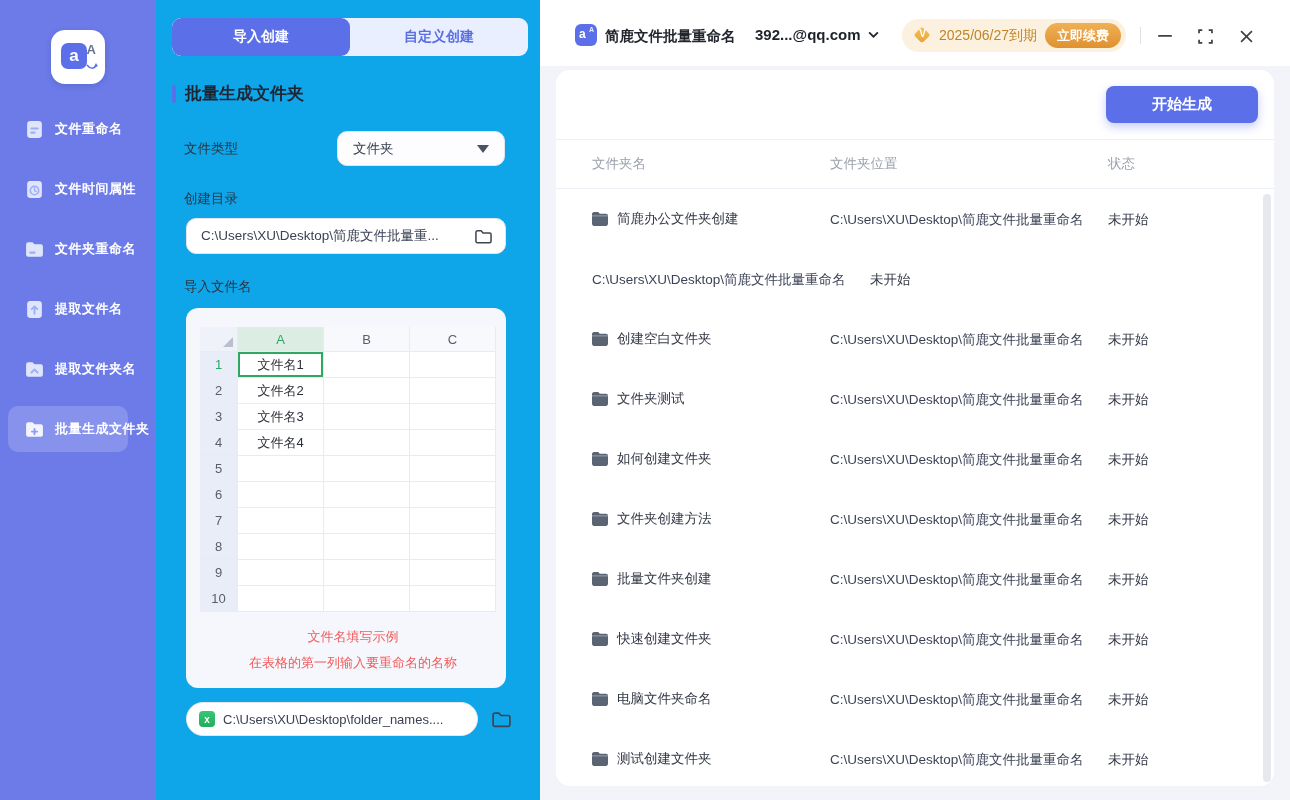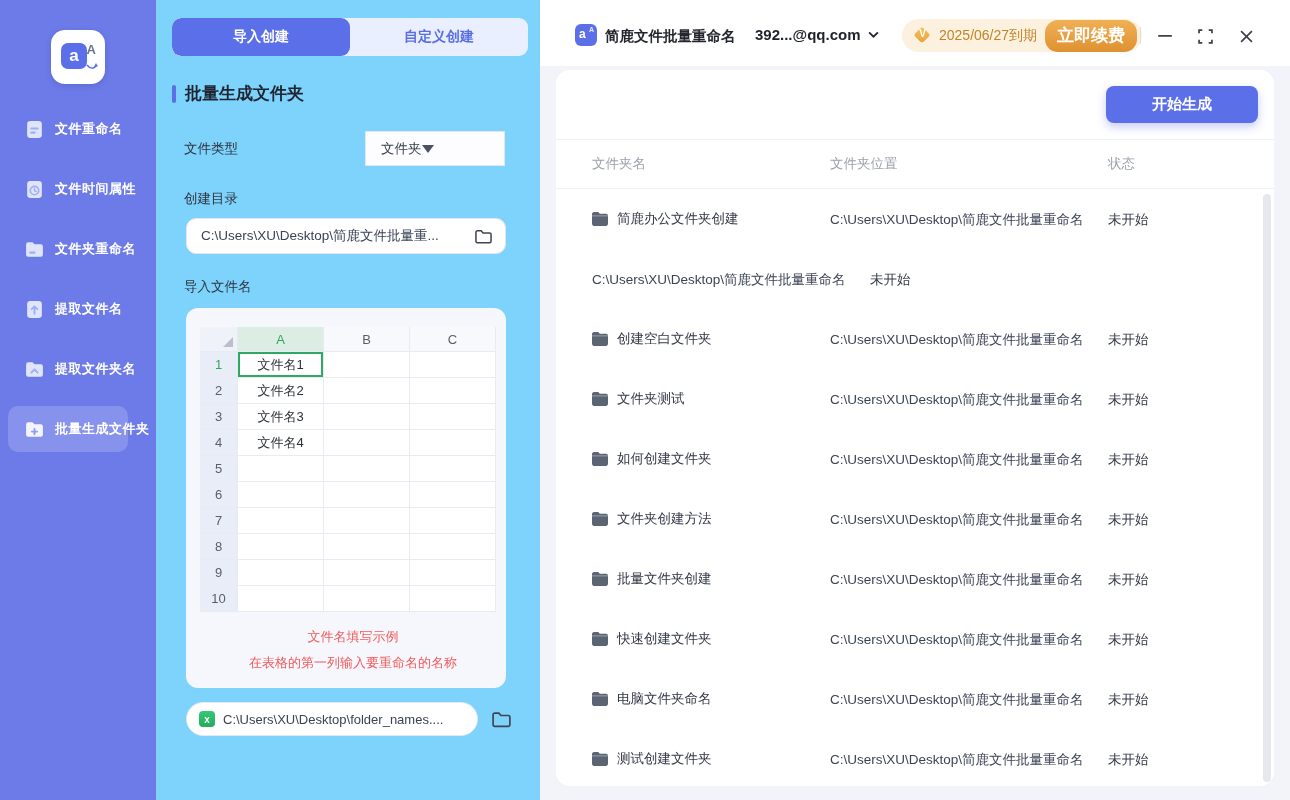--- a/index.html
+++ b/index.html
@@ -15,33 +15,33 @@
   .logo .A-cap { position:absolute; right:9px; top:12px; color:#6A7690; font-size:13px; font-weight:bold; }
   .logo .swap { position:absolute; right:7px; bottom:9px; }
   .nav { position:absolute; top:106px; left:0; width:136px; }
   .nav-item { position:relative; height:46px; margin:0 8px 14px 8px; border-radius:10px;
     display:flex; align-items:center; gap:10px; padding-left:16px; cursor:pointer; }
   .nav-item.selected { background:rgba(255,255,255,.18); }
   .nav-item .nicon { width:21px; height:21px; flex:0 0 auto; }
   .nav-item .nlabel { color:#fff; font-size:13px; font-weight:bold; letter-spacing:.5px; white-space:nowrap; }
 
   
-  .middle { position:absolute; left:156px; top:0; width:384px; height:800px; background:#7dd3fc; }
+  .middle { position:absolute; left:156px; top:0; width:384px; height:800px; background:#0ea5e9; }
   .tabs { margin:18px 0 0 16px; width:356px; height:38px; background:#E9EFFE; border-radius:9px;
     display:flex; overflow:hidden; }
   .tab { flex:1; display:flex; align-items:center; justify-content:center; font-size:14px;
     color:#5A6EE4; font-weight:bold; cursor:pointer; border-radius:9px; }
   .tab.active { background:#5B6FE8; color:#fff; }
   .sec-title { margin:26px 0 0 16px; display:flex; align-items:center; gap:9px; }
   .sec-bar { width:4px; height:18px; background:#5B6FE8; border-radius:2px; }
   .sec-text { font-size:17px; font-weight:bold; color:#1F2430; }
   .field-row { margin:26px 35px 0 28px; display:flex; align-items:center; justify-content:space-between;gap:15px; }
   .field-label { font-size:13.5px; color:#2F3440; }
-  .select { width:140px; height:35px; border:1px solid #E2E5EE; border-radius:0; background:#FDFDFF;
-    display:flex; align-items:center; padding:0 15px; cursor:pointer; }
+  .select { width:168px; height:35px; border:1px solid #E2E5EE; border-radius:10px; background:#FDFDFF;
+    display:flex; align-items:center; justify-content:space-between; padding:0 15px; cursor:pointer; }
   .select .sel-val { font-size:13.5px; color:#39404F; }
   .caret-down { width:0; height:0; border-left:6px solid transparent; border-right:6px solid transparent;
     border-top:8px solid #4A5264; }
   .plain-label { margin:24px 0 0 28px; font-size:13.5px; color:#2F3440; }
   .path-input { margin:10px 0 0 30px; width:320px; height:36px; border:1px solid #E3E6EE; border-radius:10px;
     background:#fff; display:flex; align-items:center; padding:0 12px 0 14px; gap:8px; cursor:text; }
   .path-input .ptext { flex:1; font-size:13.5px; color:#3A4254; white-space:nowrap; overflow:hidden; }
 
   
   .sheet-wrap { margin:12px 0 0 30px; width:320px; background:#F5F7FC; border-radius:12px; padding:19px 0 16px 14px; }
@@ -81,22 +81,22 @@
   .account { position:absolute; left:215px; top:26px; display:flex; align-items:center; gap:7px; cursor:pointer; }
   .account .acc-text { font-size:15px; font-weight:bold; color:#1E222B; }
   .vip-pill { position:absolute; left:362px; top:19px; height:33px; background:#FBF1DE; border-radius:17px;
     display:flex; align-items:center; padding:0 5px 0 12px; gap:8px; }
   .vip-gem { position:relative; width:17px; height:17px; flex:0 0 auto; }
   .vip-gem .dmnd { position:absolute; left:2px; top:2px; width:12px; height:12px; border-radius:3px;
     transform:rotate(45deg); background:linear-gradient(135deg,#F6C35C,#E9A13B); }
   .vip-gem .v { position:absolute; left:0; top:1px; width:17px; text-align:center; color:#fff;
     font-size:10px; font-weight:bold; }
   .vip-date { font-size:14px; color:#C08427; white-space:nowrap; }
-  .renew-btn { height:32px; border:none; border-radius:13px; padding:0 12px; cursor:pointer;
-    background:linear-gradient(180deg,#F0B055,#DF9130); color:#fff; font-size:17px; font-weight:bold;
+  .renew-btn { height:25px; border:none; border-radius:13px; padding:0 12px; cursor:pointer;
+    background:linear-gradient(180deg,#F0B055,#DF9130); color:#fff; font-size:13px; font-weight:bold;
     font-family:Liberation Serif, serif; }
   .tb-divider { position:absolute; left:600px; top:27px; width:1px; height:17px; background:#E0E0E4; }
   .winbtn { position:absolute; top:24px; width:24px; height:24px; display:flex; align-items:center;
     justify-content:center; cursor:pointer; }
   .winbtn.min { left:613px; }
   .winbtn.max { left:653px; }
   .winbtn.close { left:694px; }
 
   .card { position:absolute; left:16px; top:70px; width:718px; height:716px; background:#fff;
     border-radius:14px; overflow:hidden; }

